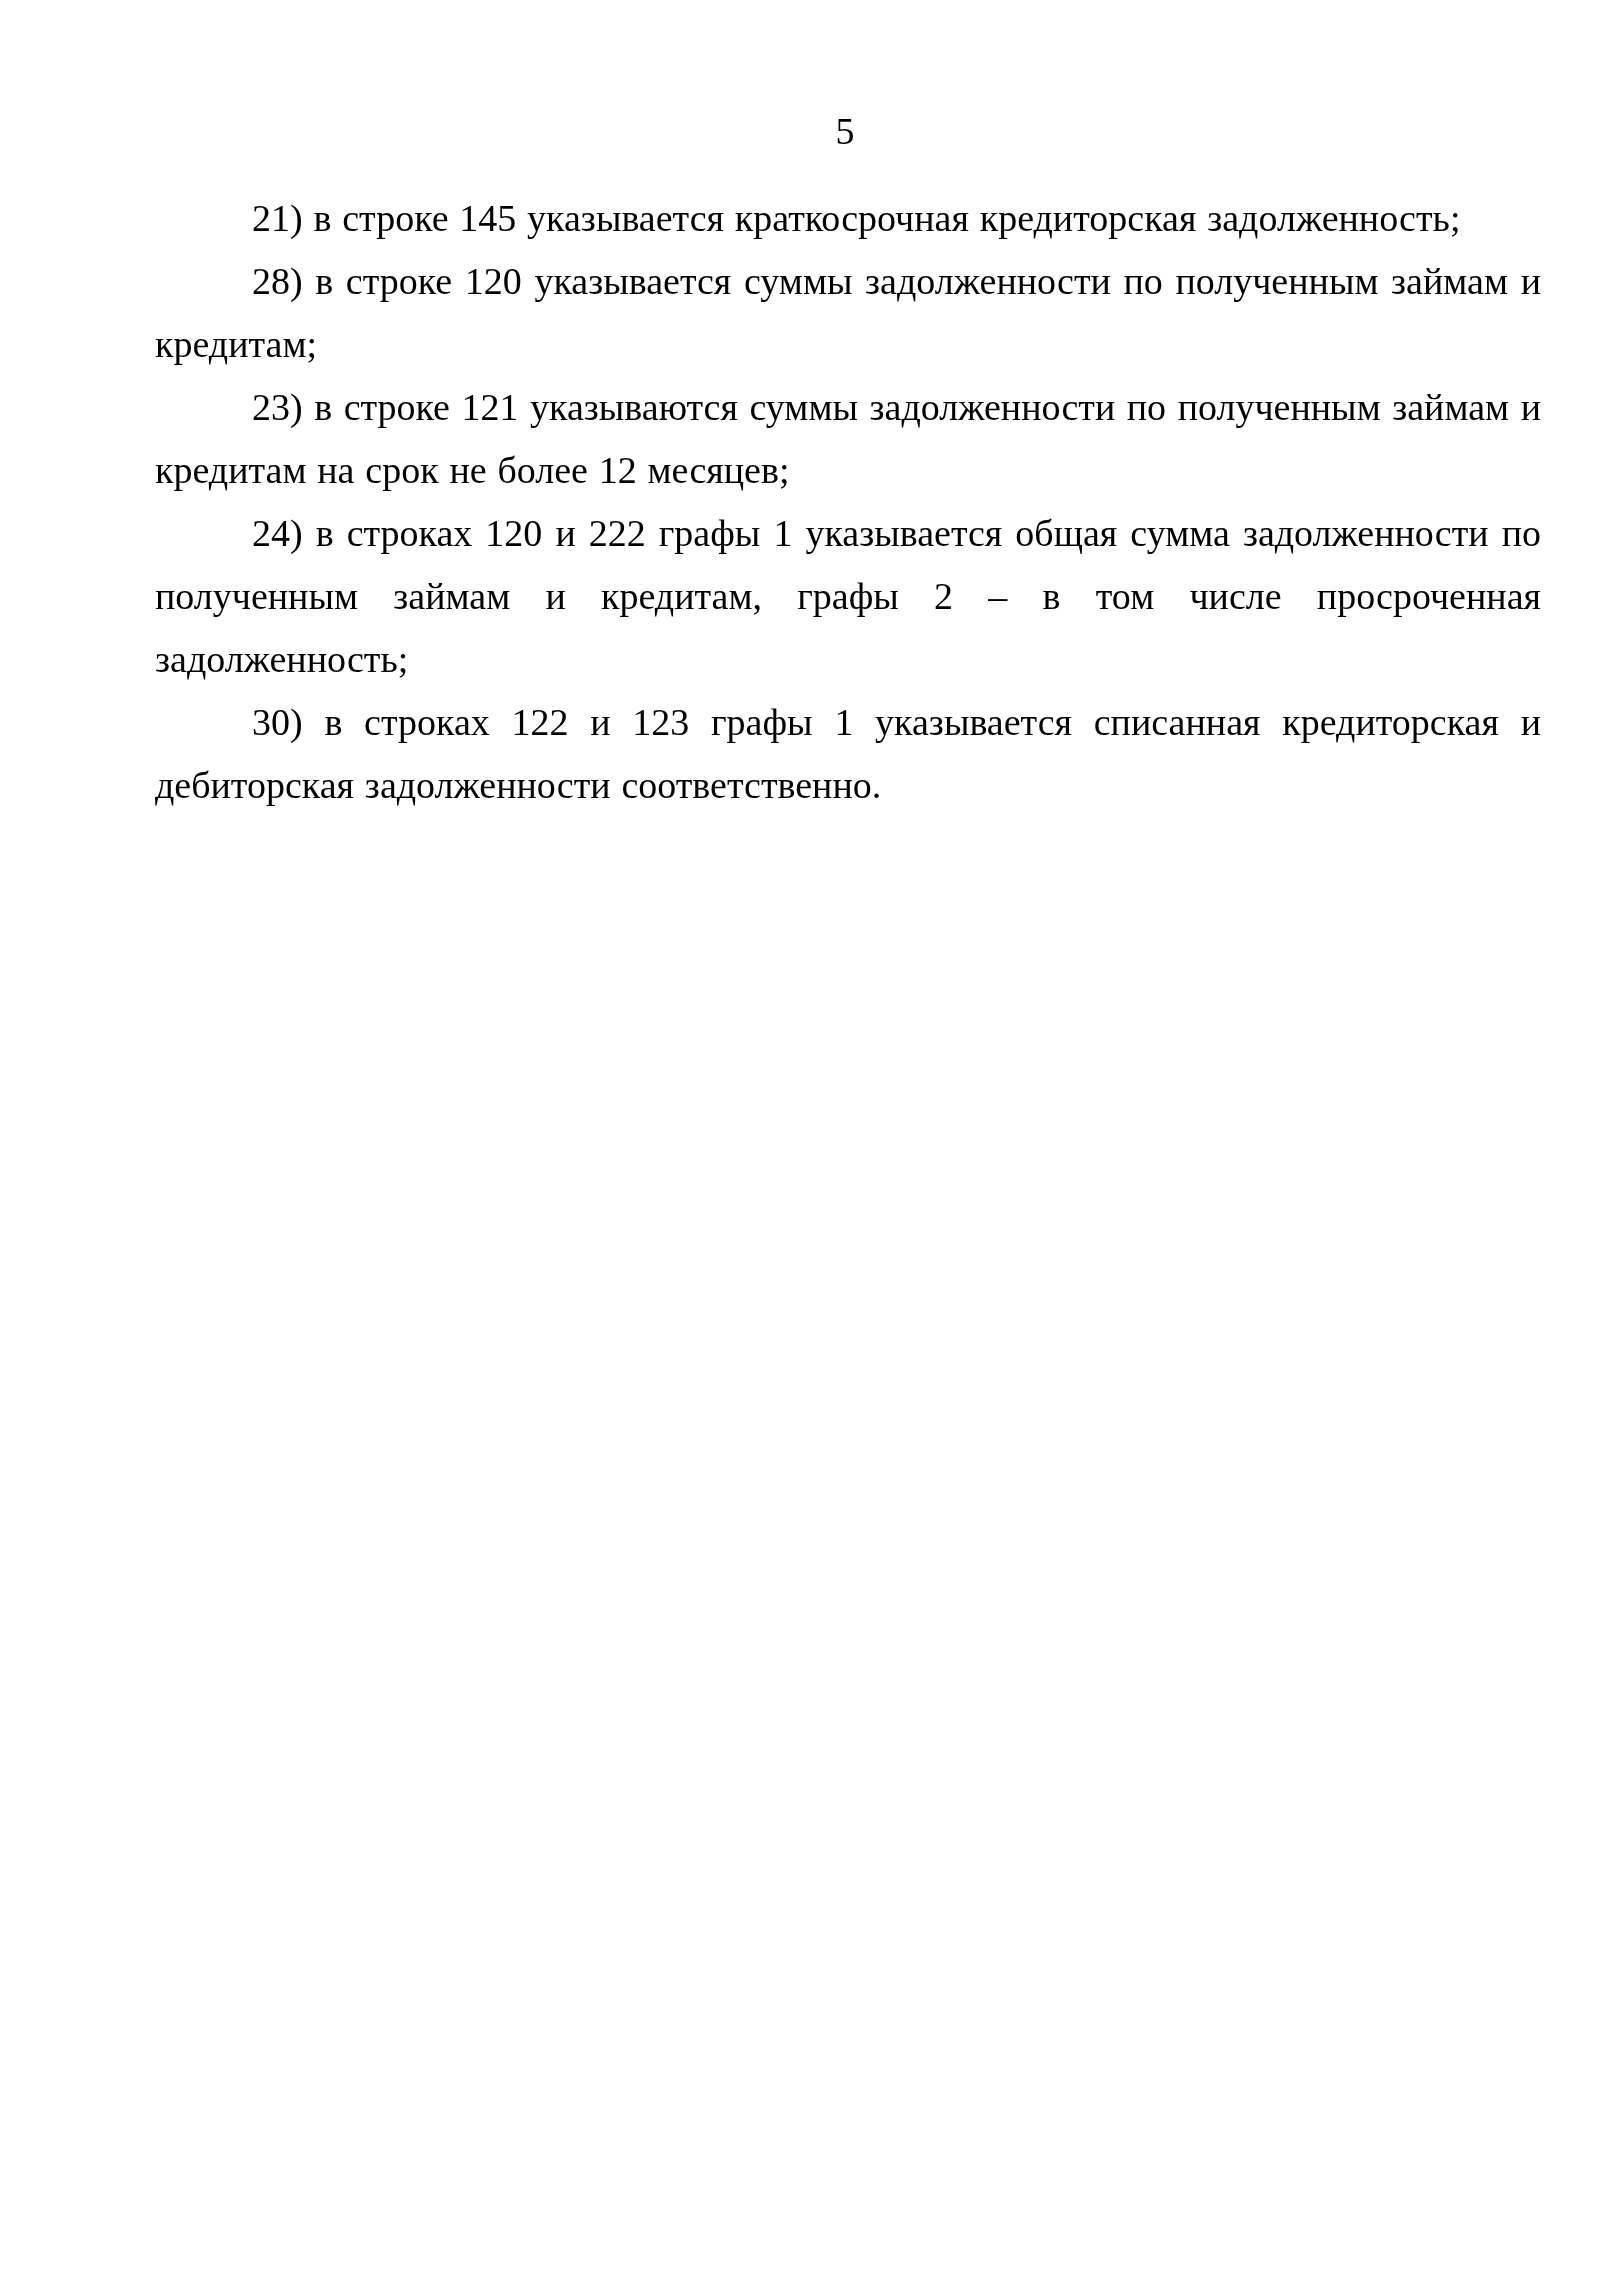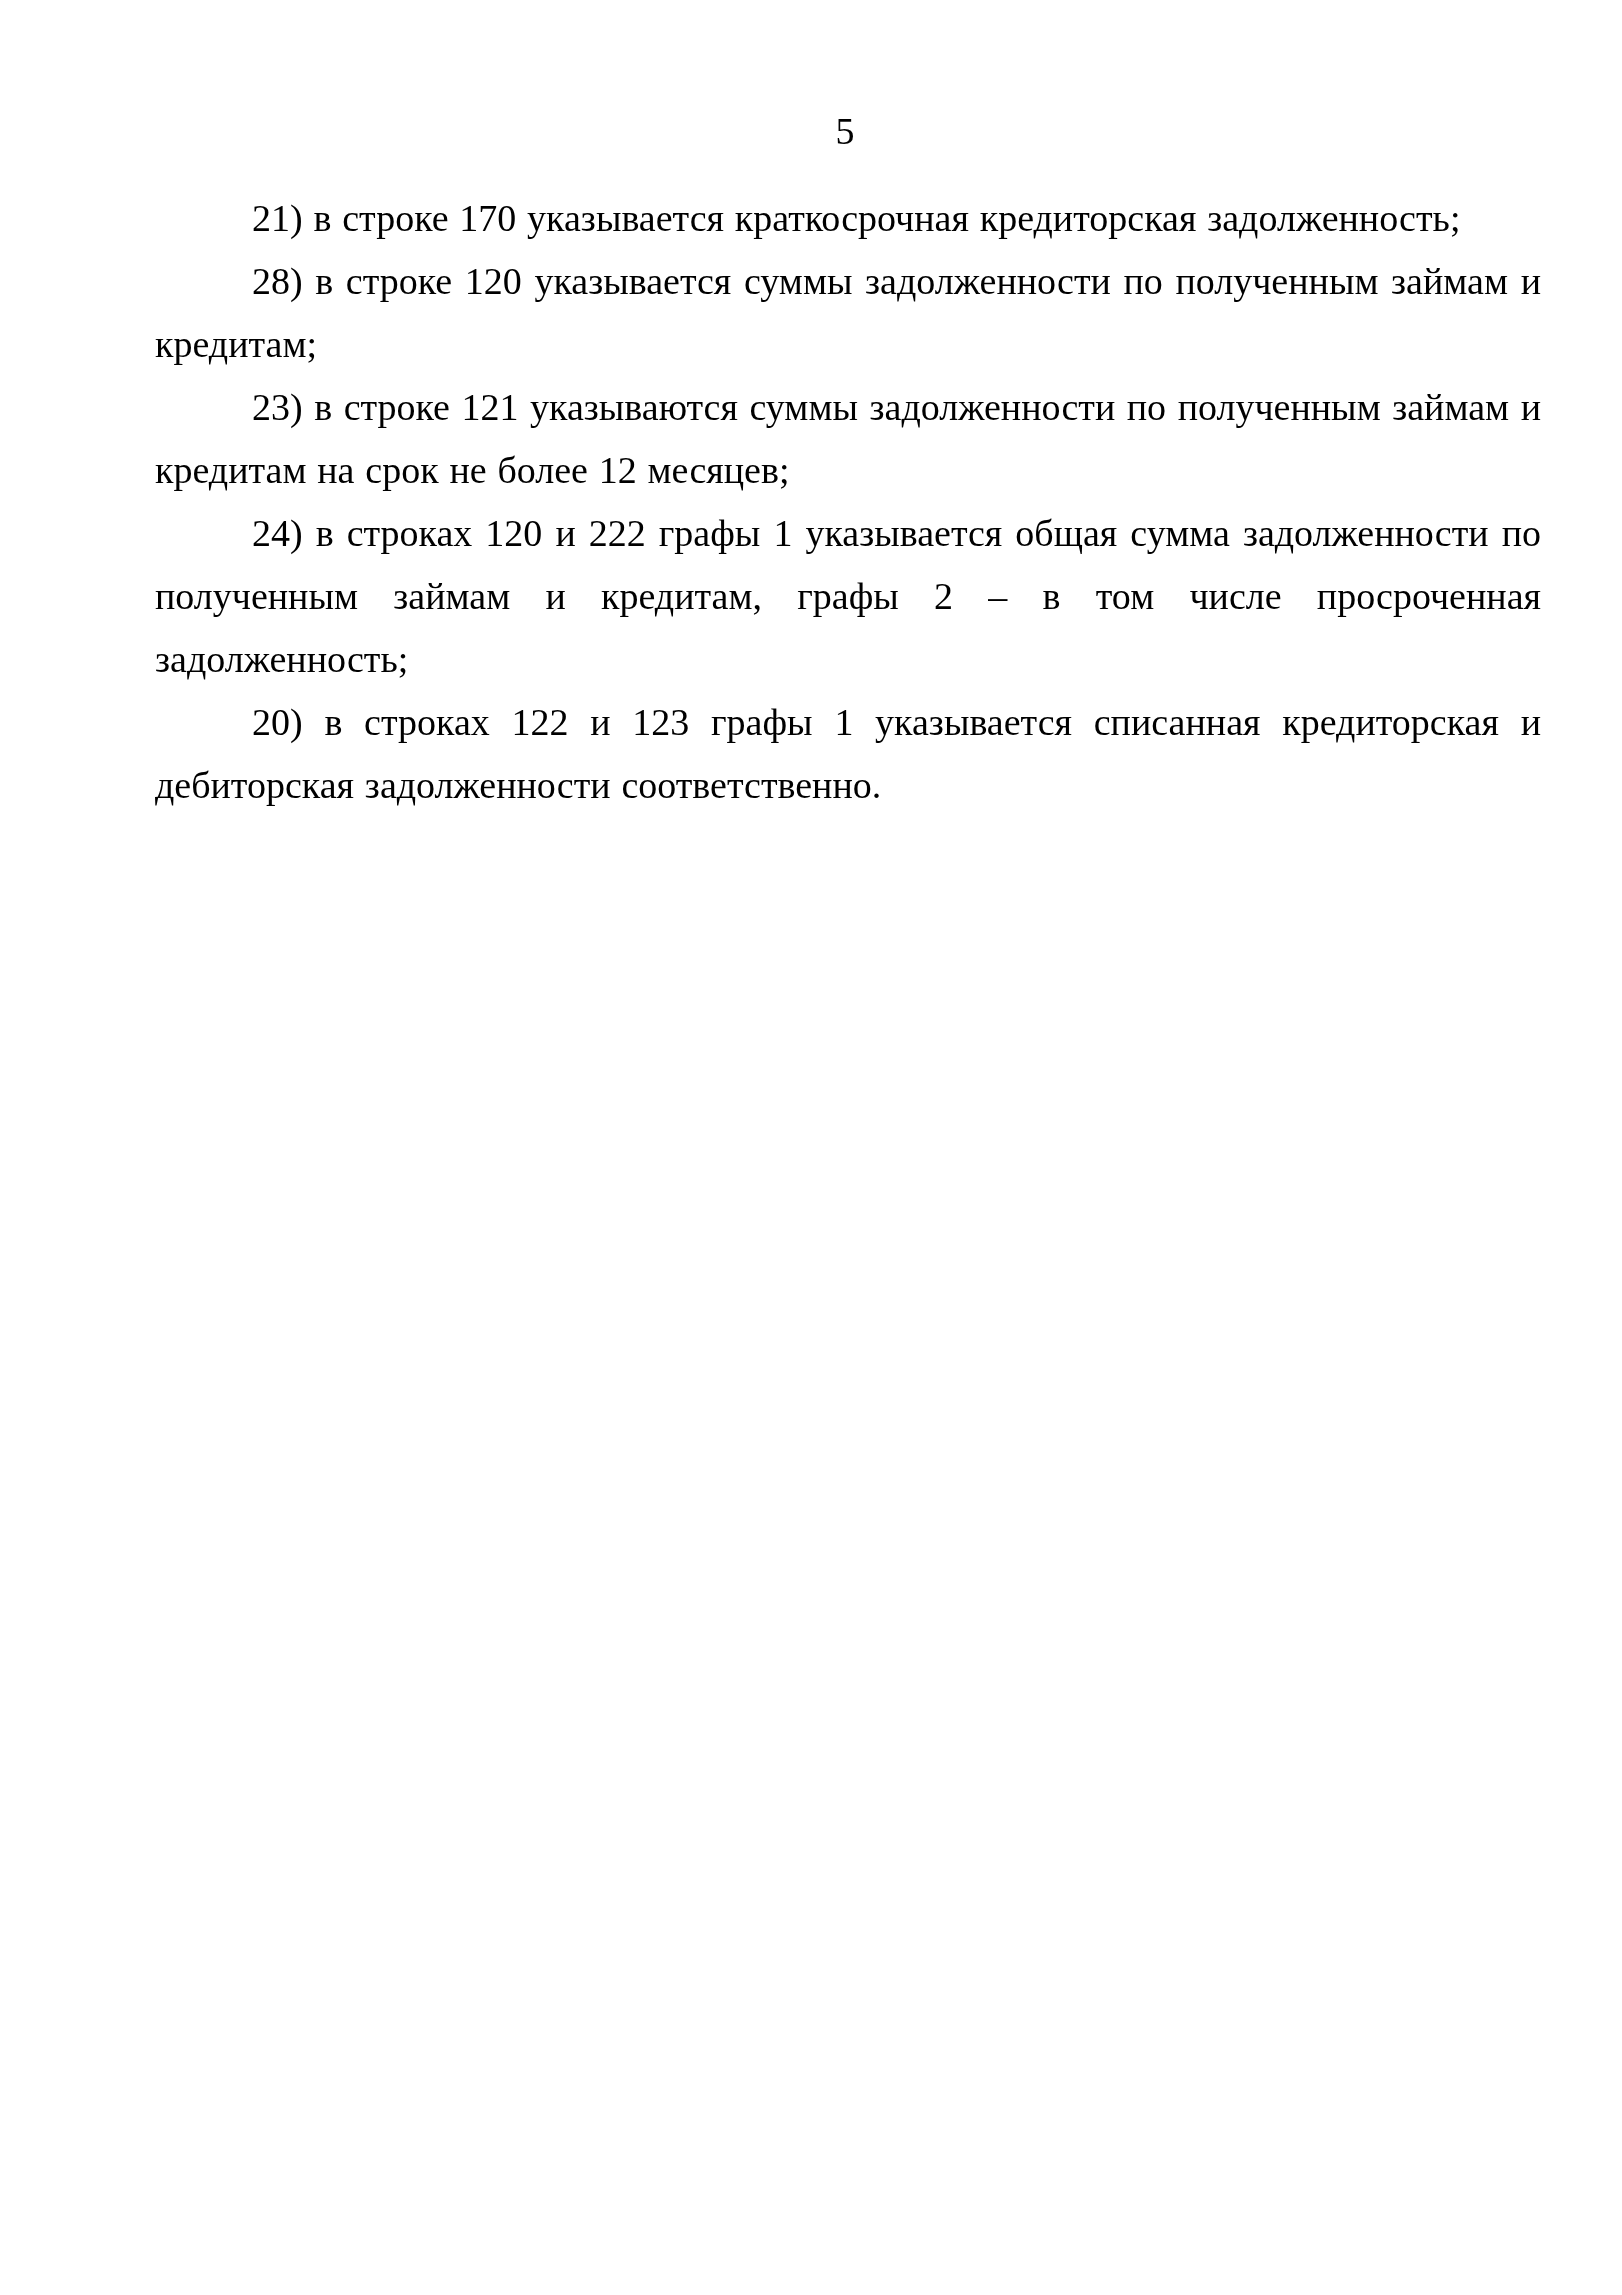--- a/index.html
+++ b/index.html
@@ -46,21 +46,21 @@
   }
 </style>
 </head>
 <body>
 
 <div class="page">
 
   <div class="page-number">5</div>
 
   <div class="content">
-    <p>21) в строке 170 указывается краткосрочная кредиторская задолженность;</p>
+    <p>21) в строке 145 указывается краткосрочная кредиторская задолженность;</p>
     <p>28) в строке 120 указывается суммы задолженности по полученным займам и кредитам;</p>
     <p>23) в строке 121 указываются суммы задолженности по полученным займам и кредитам на срок не более 12 месяцев;</p>
     <p>24) в строках 120 и 222 графы 1 указывается общая сумма задолженности по полученным займам и кредитам, графы 2 – в том числе просроченная задолженность;</p>
-    <p>20) в строках 122 и 123 графы 1 указывается списанная кредиторская и дебиторская задолженности соответственно.</p>
+    <p>30) в строках 122 и 123 графы 1 указывается списанная кредиторская и дебиторская задолженности соответственно.</p>
   </div>
 
 </div>
 
 
 </body></html>

